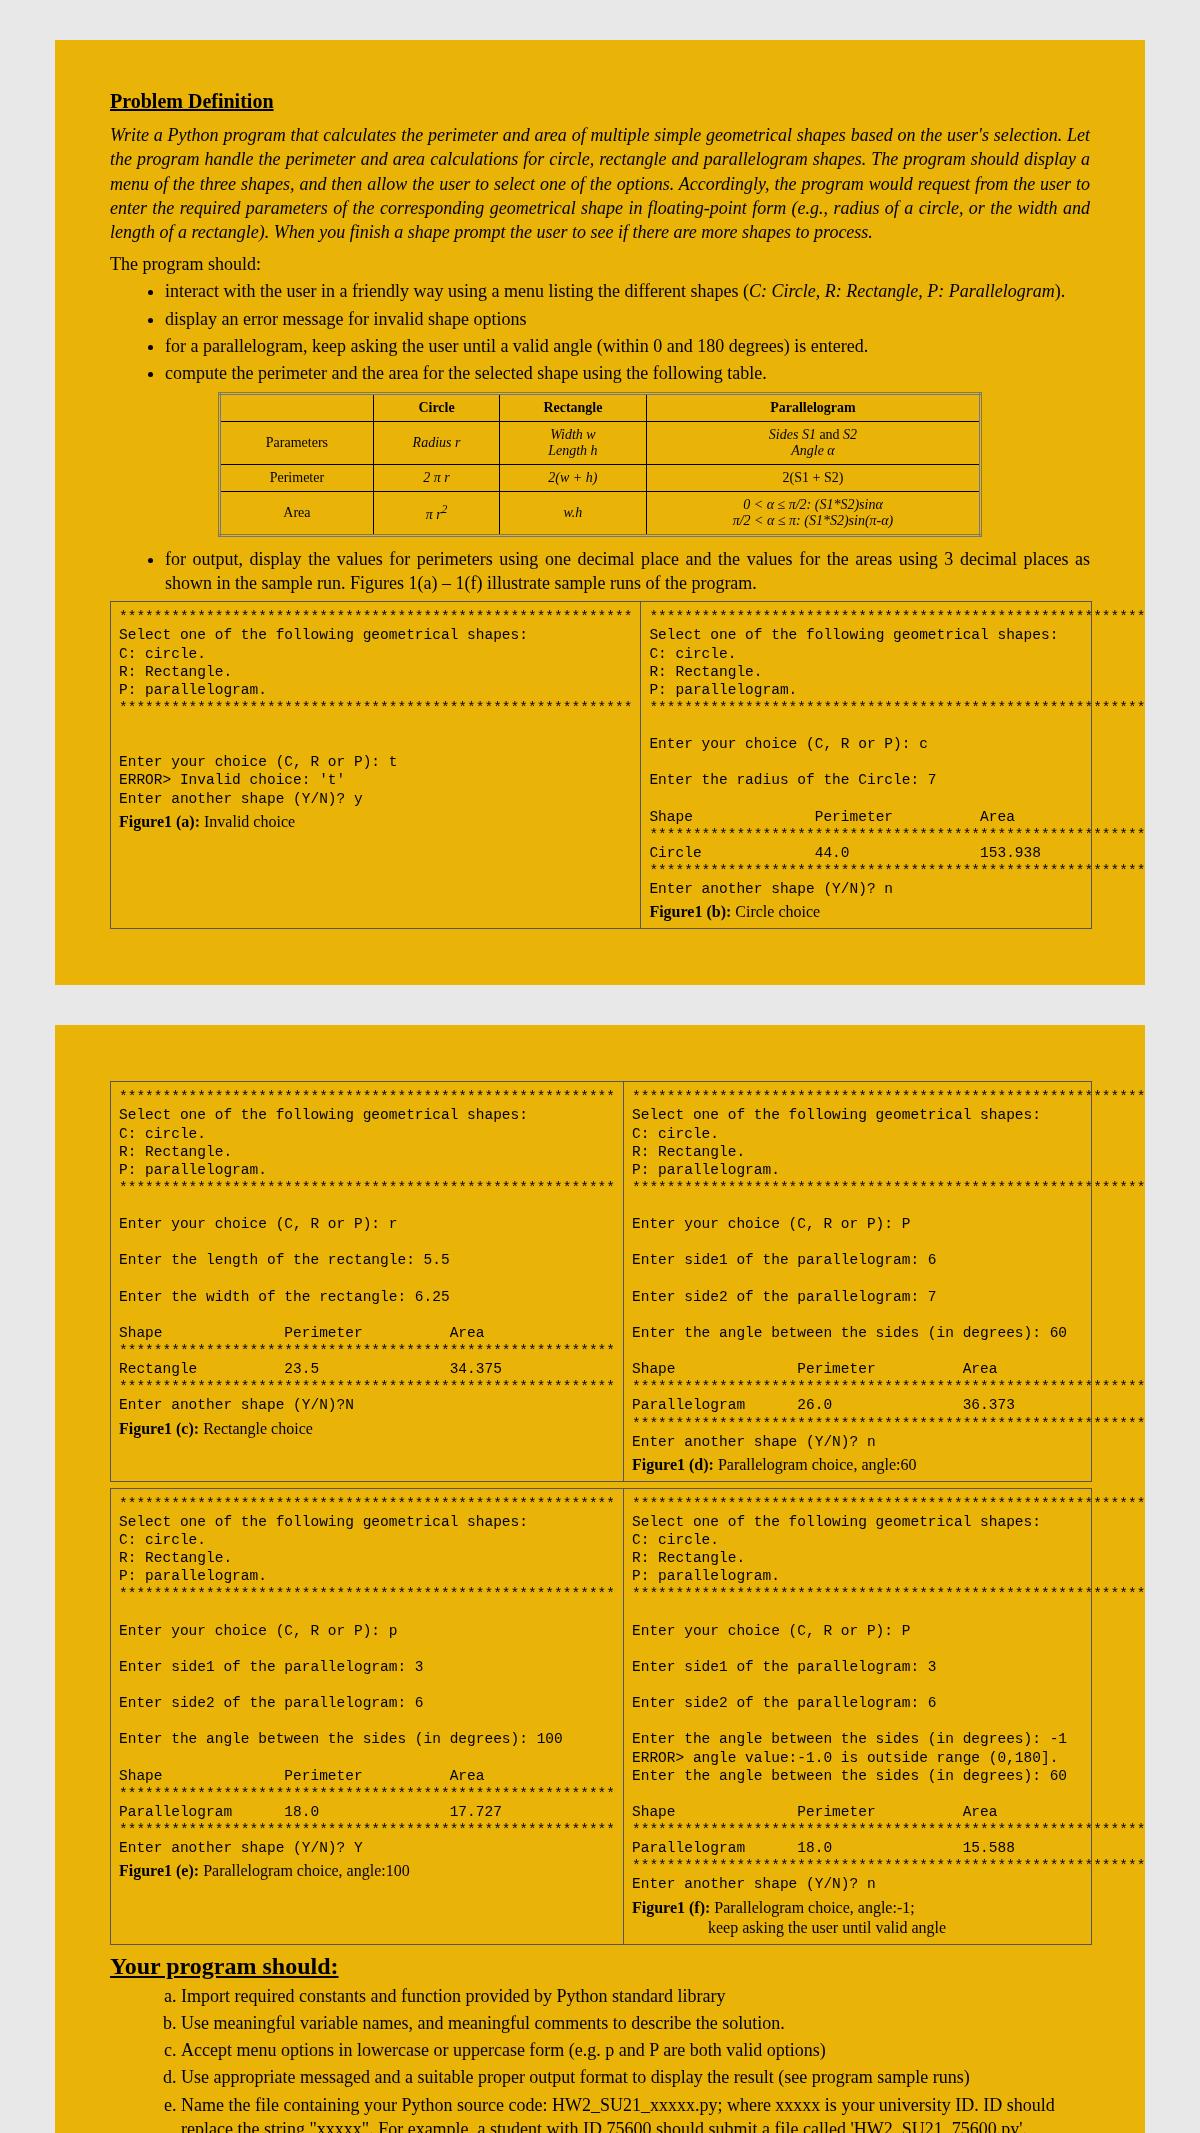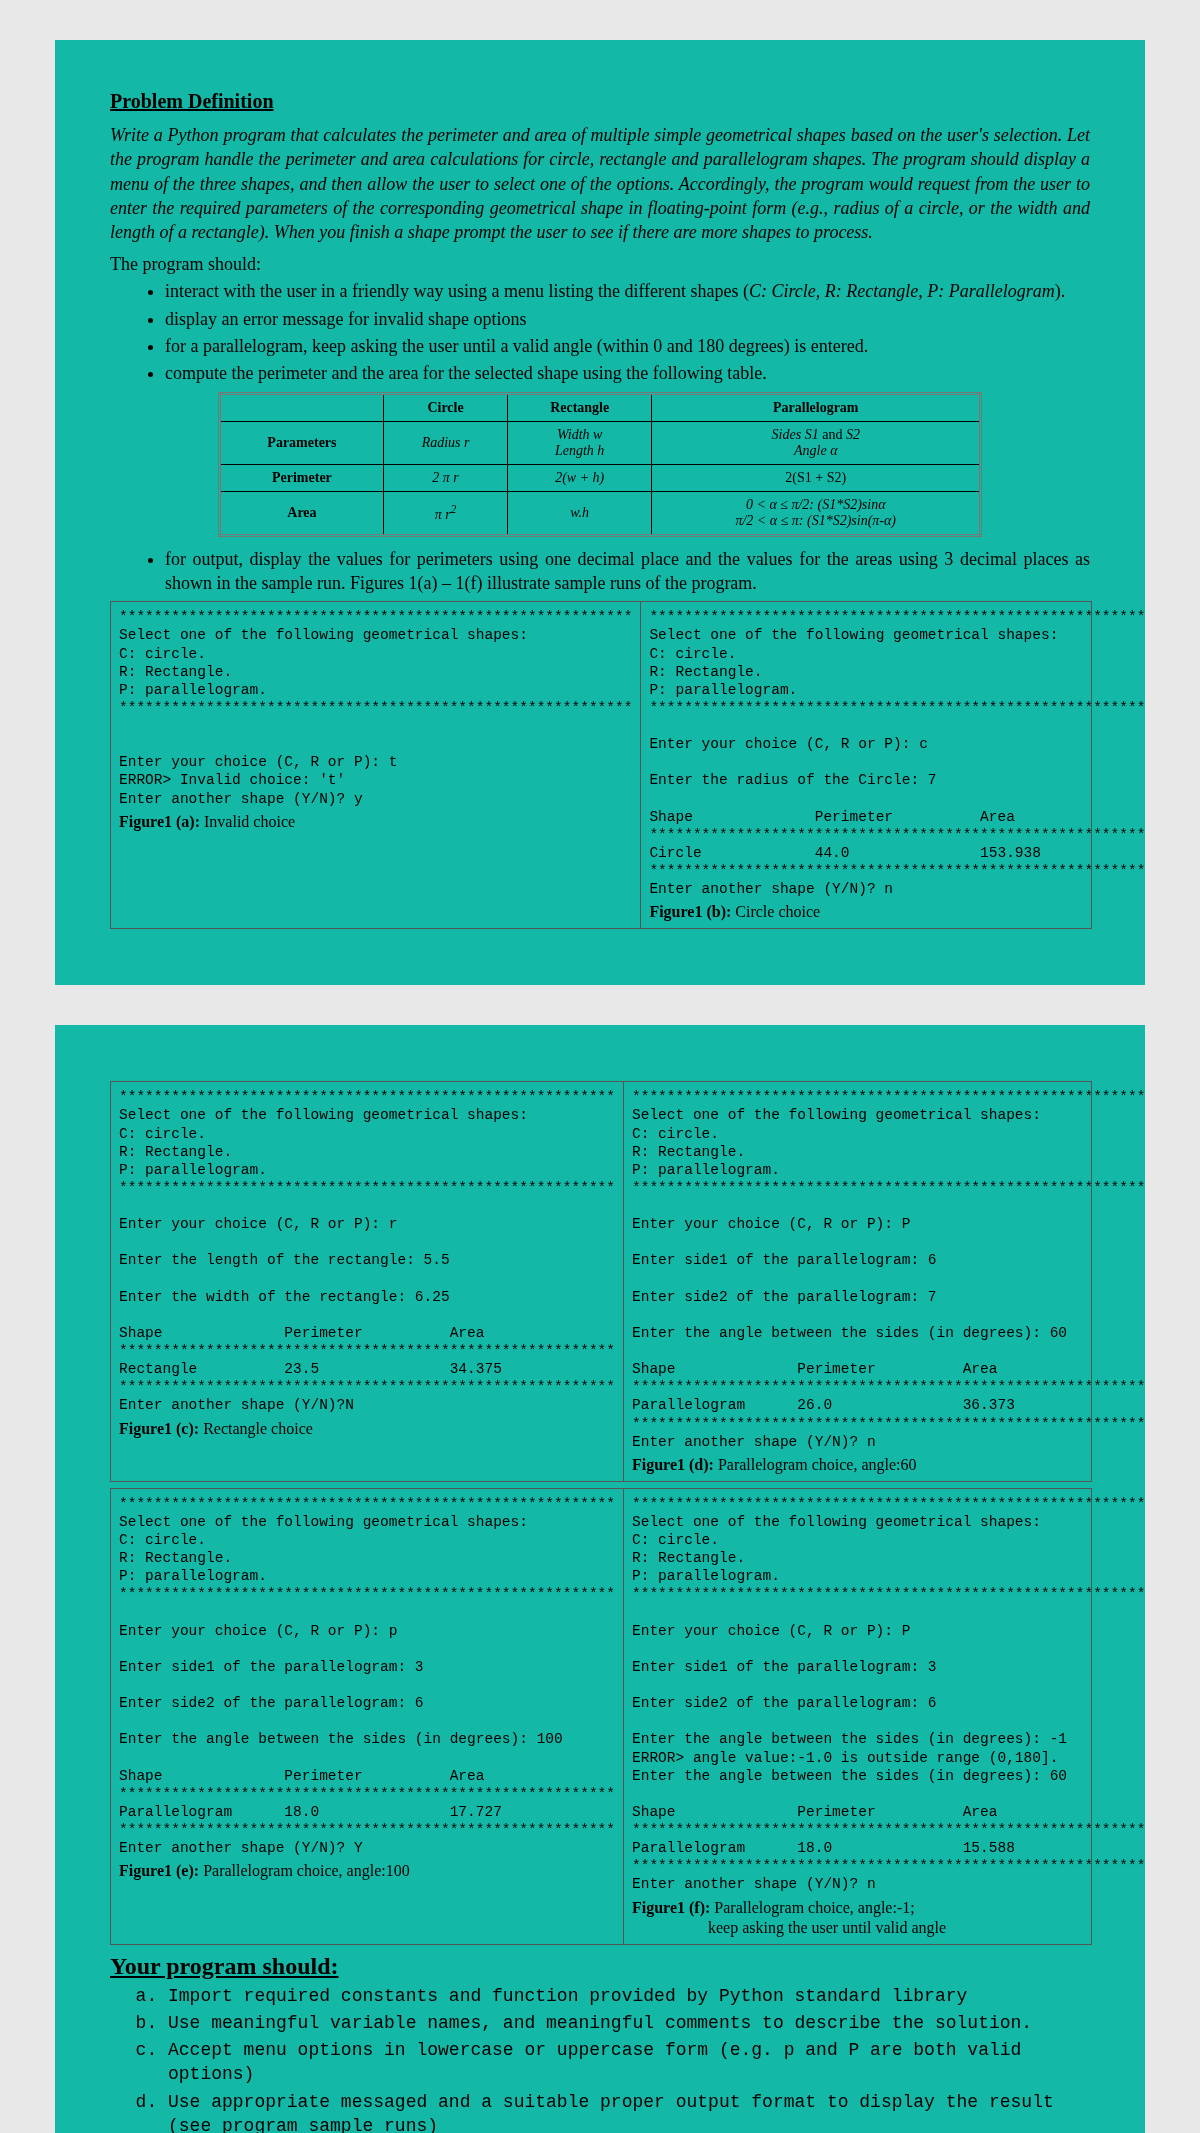--- a/index.html
+++ b/index.html
@@ -4,21 +4,21 @@
   <style>
     body {
       margin: 0;
       padding: 0;
       background: #e8e8e8;
       font-family: "Times New Roman", Times, serif;
       font-size: 18px;
       color: #000;
     }
     .page {
-      background: #14b8a6;
+      background: #eab308;
       margin: 40px auto;
       padding: 50px 55px;
       width: 1090px;
       box-sizing: border-box;
     }
     .page2 {
       margin-top: 20px;
     }
     h2.pd {
       font-size: 20px;
@@ -50,21 +50,21 @@
       margin: 6px auto 10px;
       width: 78%;
     }
     table.shapes th, table.shapes td {
       border: 1px solid #000;
       padding: 5px 10px;
       text-align: center;
       font-size: 14px;
     }
     table.shapes th { font-weight: bold; }
-    table.shapes .rowh { font-weight: bold; text-align: center; }
+    table.shapes .rowh { font-weight: normal; text-align: center; }
     table.shapes .hdr-empty { border: 1px solid #000; }
     .dbl-outer {
       border: 3px double #777;
     }
     .fig-row {
       display: flex;
       width: 100%;
       border: 1px solid #555;
       margin: 6px 0;
     }
@@ -89,23 +89,22 @@
       text-decoration: underline;
       margin: 8px 0 4px 0;
       font-size: 24px;
     }
     ol.alpha {
       list-style-type: lower-alpha;
       padding-left: 55px;
       margin: 4px 0;
     }
     ol.alpha li {
-      margin: 3px 3px;
+      margin: 3px 16px;
       line-height: 1.35;
-      font-family: Liberation Mono, monospace;
     }
     .math { font-style: italic; font-family: "Times New Roman", serif;}
     .nomath { font-style: normal; }
   </style>
 </head>
 <body>
 
 <div class="page">
   <h2 class="pd">Problem Definition</h2>
 

